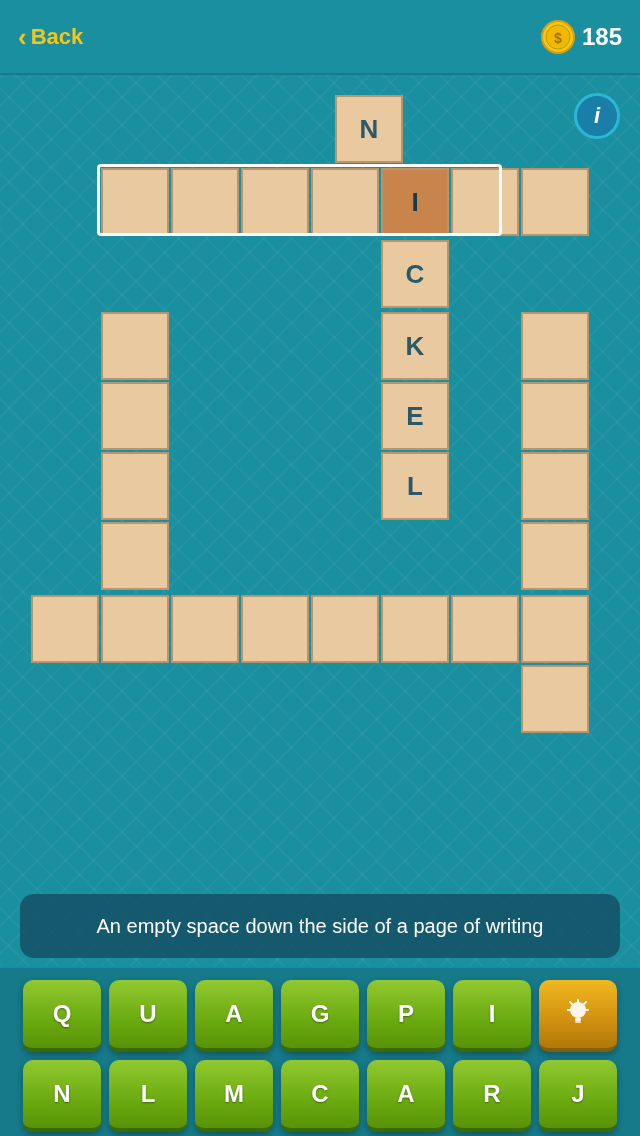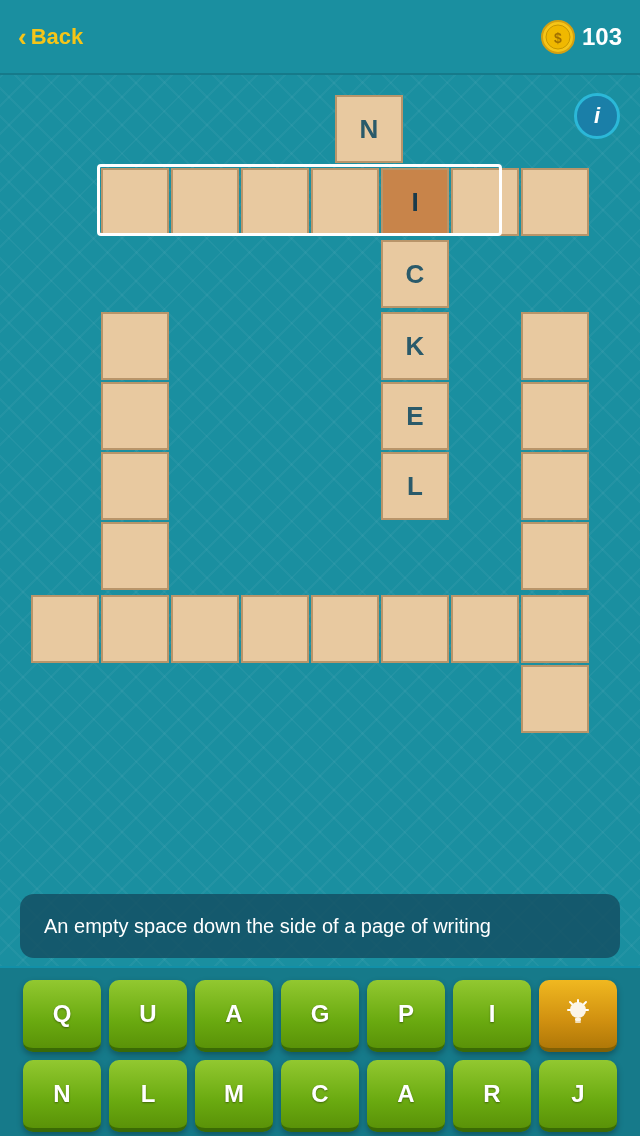--- a/index.html
+++ b/index.html
@@ -142,21 +142,21 @@
     }
 
     
     .clue-box {
       position: relative;
       z-index: 10;
       background: rgba(20, 80, 100, 0.85);
       border-radius: 14px;
       margin: 8px 20px;
       padding: 18px 24px;
-      text-align: left;
+      text-align: center;
     }
 
     .clue-text {
       color: white;
       font-size: 20px;
       line-height: 1.4;
     }
 
     
     .keyboard-area {
@@ -220,21 +220,21 @@
   <div class="back-btn">
     <span class="back-chevron">‹</span>
     <span class="back-label">Back</span>
   </div>
   <div class="coin-area">
     <svg class="coin-icon" viewBox="0 0 36 36">
       <circle cx="18" cy="18" r="16" fill="#f5c518" stroke="#d4a010" stroke-width="2"></circle>
       <circle cx="18" cy="18" r="12" fill="#f0b800" stroke="#c89800" stroke-width="1"></circle>
       <text x="18" y="24" text-anchor="middle" fill="#a07000" font-size="14" font-weight="bold">$</text>
     </svg>
-    <span class="coin-count">103</span>
+    <span class="coin-count">185</span>
   </div>
 </div>
 
 <div class="main-content">
   <div class="crossword-wrapper">
 
     <div class="info-btn">
       <span>i</span>
     </div>
 

